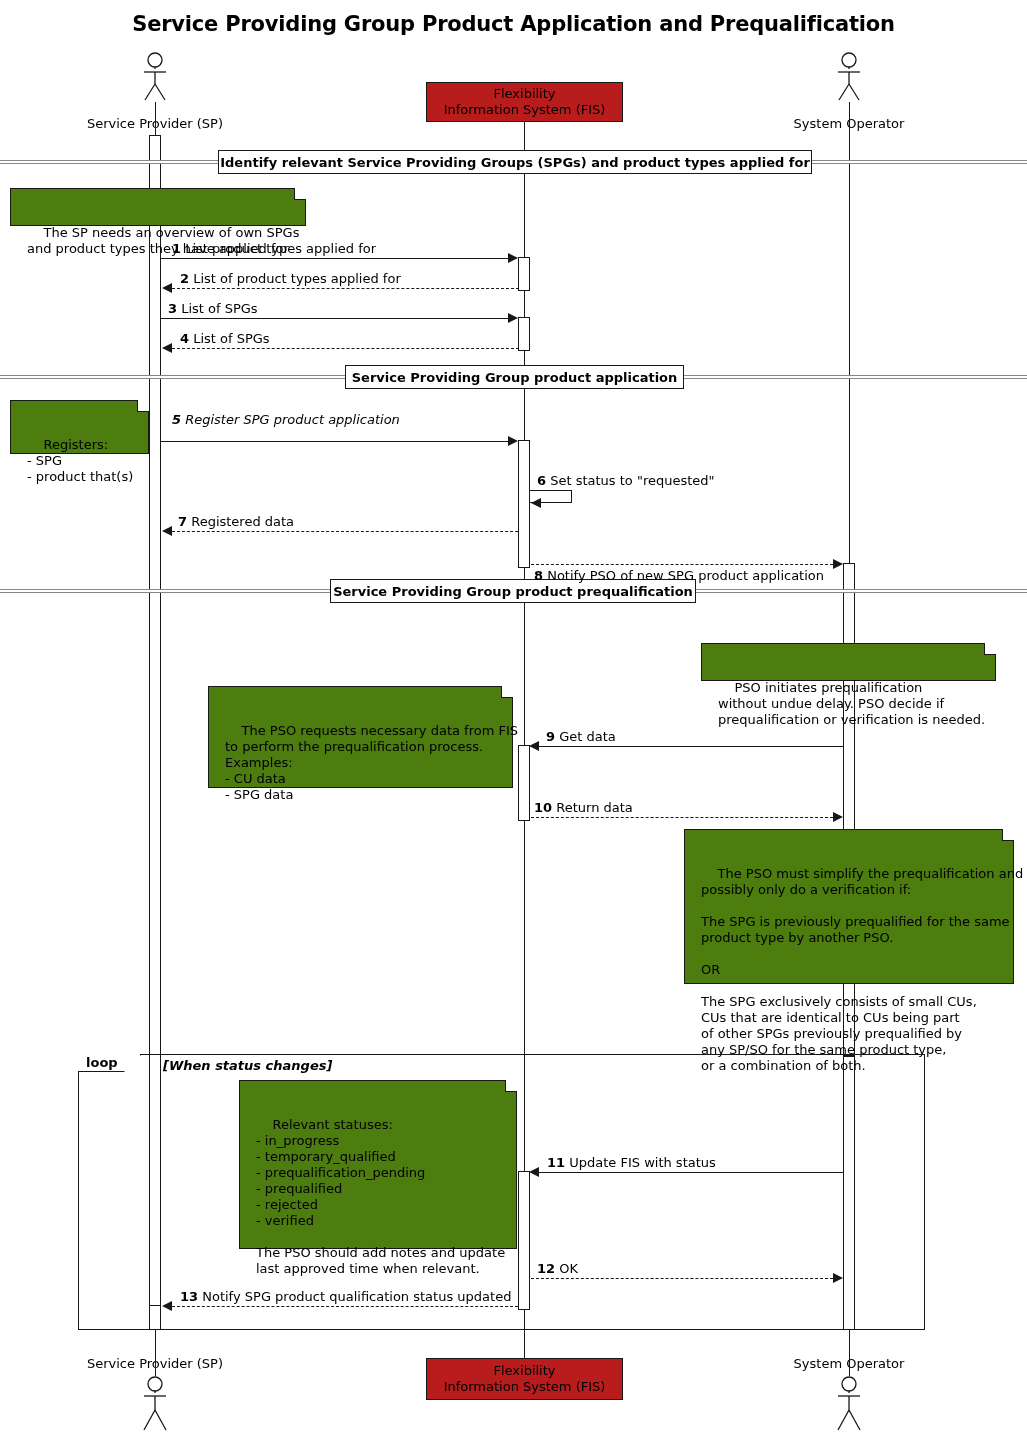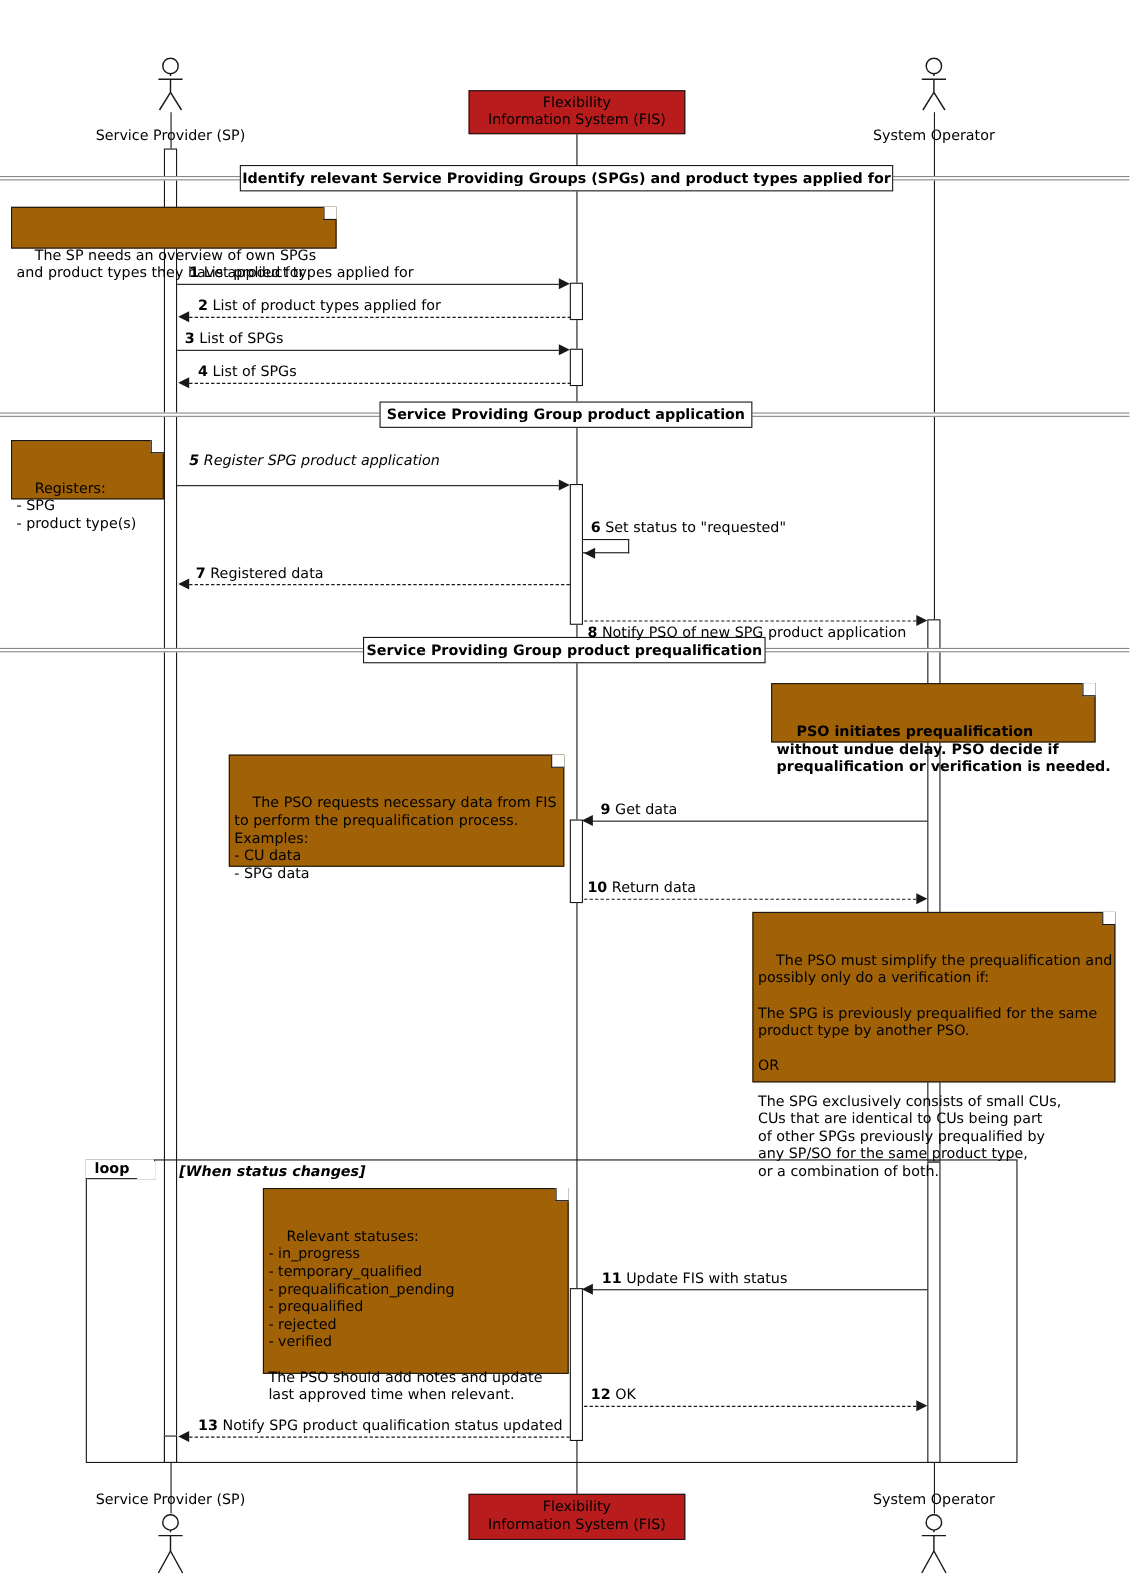--- a/index.html
+++ b/index.html
@@ -123,26 +123,26 @@
     align-items: center;
     justify-content: center;
     font-weight: bold;
     font-size: 13px;
     white-space: nowrap;
     padding: 0 8px;
   }
   
   .note {
     position: absolute;
-    background: #a16207;
+    background: #4d7c0f;
     border: 1px solid #181818;
     box-sizing: border-box;
     font-size: 13px;
     line-height: 16px;
-    padding: 4px 6px 4px 4px;
+    padding: 4px 6px 4px 16px;
     white-space: pre;
     color: #000;
   }
   .note .fold {
     position: absolute;
     right: -1px; top: -1px;
     width: 11px; height: 11px;
     background: #ffffff;
     border-left: 1px solid #181818;
     border-bottom: 1px solid #181818;
@@ -178,20 +178,21 @@
     font-weight: bold;
     font-size: 13px;
     white-space: nowrap;
   }
 </style>
 </head>
 <body>
 
 <div id="diagram">
 
+  <div class="title">Service Providing Group Product Application and Prequalification</div>
 
   <div class="stickman" style="left:137px; top:52px;">
     <svg width="36" height="50" viewBox="0 0 36 50">
       <circle cx="18" cy="8" r="7" fill="#ffffff" stroke="#181818" stroke-width="1.3"></circle>
       <line x1="18" y1="15" x2="18" y2="17" stroke="#181818" stroke-width="1.3"></line>
       <line x1="7" y1="20" x2="29" y2="20" stroke="#181818" stroke-width="1.3"></line>
       <line x1="18" y1="20" x2="18" y2="32" stroke="#181818" stroke-width="1.3"></line>
       <line x1="18" y1="32" x2="8" y2="48" stroke="#181818" stroke-width="1.3"></line>
       <line x1="18" y1="32" x2="28" y2="48" stroke="#181818" stroke-width="1.3"></line>
     </svg>
@@ -322,21 +323,21 @@
   <div class="msg-line dashed" style="left:172px; top:531px; width:346px;"></div>
   <div class="arrowhead left" style="left:162px; top:526px;"></div>
 
   <div class="msg-text" style="left:534px; top:568px;">
     <b>8</b> 
     <span>Notify PSO of new SPG product application</span>
   </div>
   <div class="msg-line dashed" style="left:531px; top:564px; width:302px;"></div>
   <div class="arrowhead right" style="left:833px; top:559px;"></div>
 
-  <div class="note" style="left:701px; top:621px; width:295px; height:54px;font-weight:bold;">
+  <div class="note" style="left:701px; top:643px; width:295px; height:38px;">
     <span class="fold"></span>
     <span>PSO initiates prequalification
 without undue delay. PSO decide if
 prequalification or verification is needed.</span>
   </div>
 
   <div class="note" style="left:208px; top:686px; width:305px; height:102px;">
     <span class="fold"></span>
     <span>The PSO requests necessary data from FIS
 to perform the prequalification process.
@@ -420,16 +421,16 @@
   <div class="note" style="left:10px; top:188px; width:296px; height:38px;">
     <span class="fold"></span>
     <span>The SP needs an overview of own SPGs
 and product types they have applied for</span>
   </div>
 
   <div class="note" style="left:10px; top:400px; width:139px; height:54px;">
     <span class="fold"></span>
     <span>Registers:
 - SPG
-- product type(s)</span>
+- product that(s)</span>
   </div>
 
 </div>
 
 </body></html>

